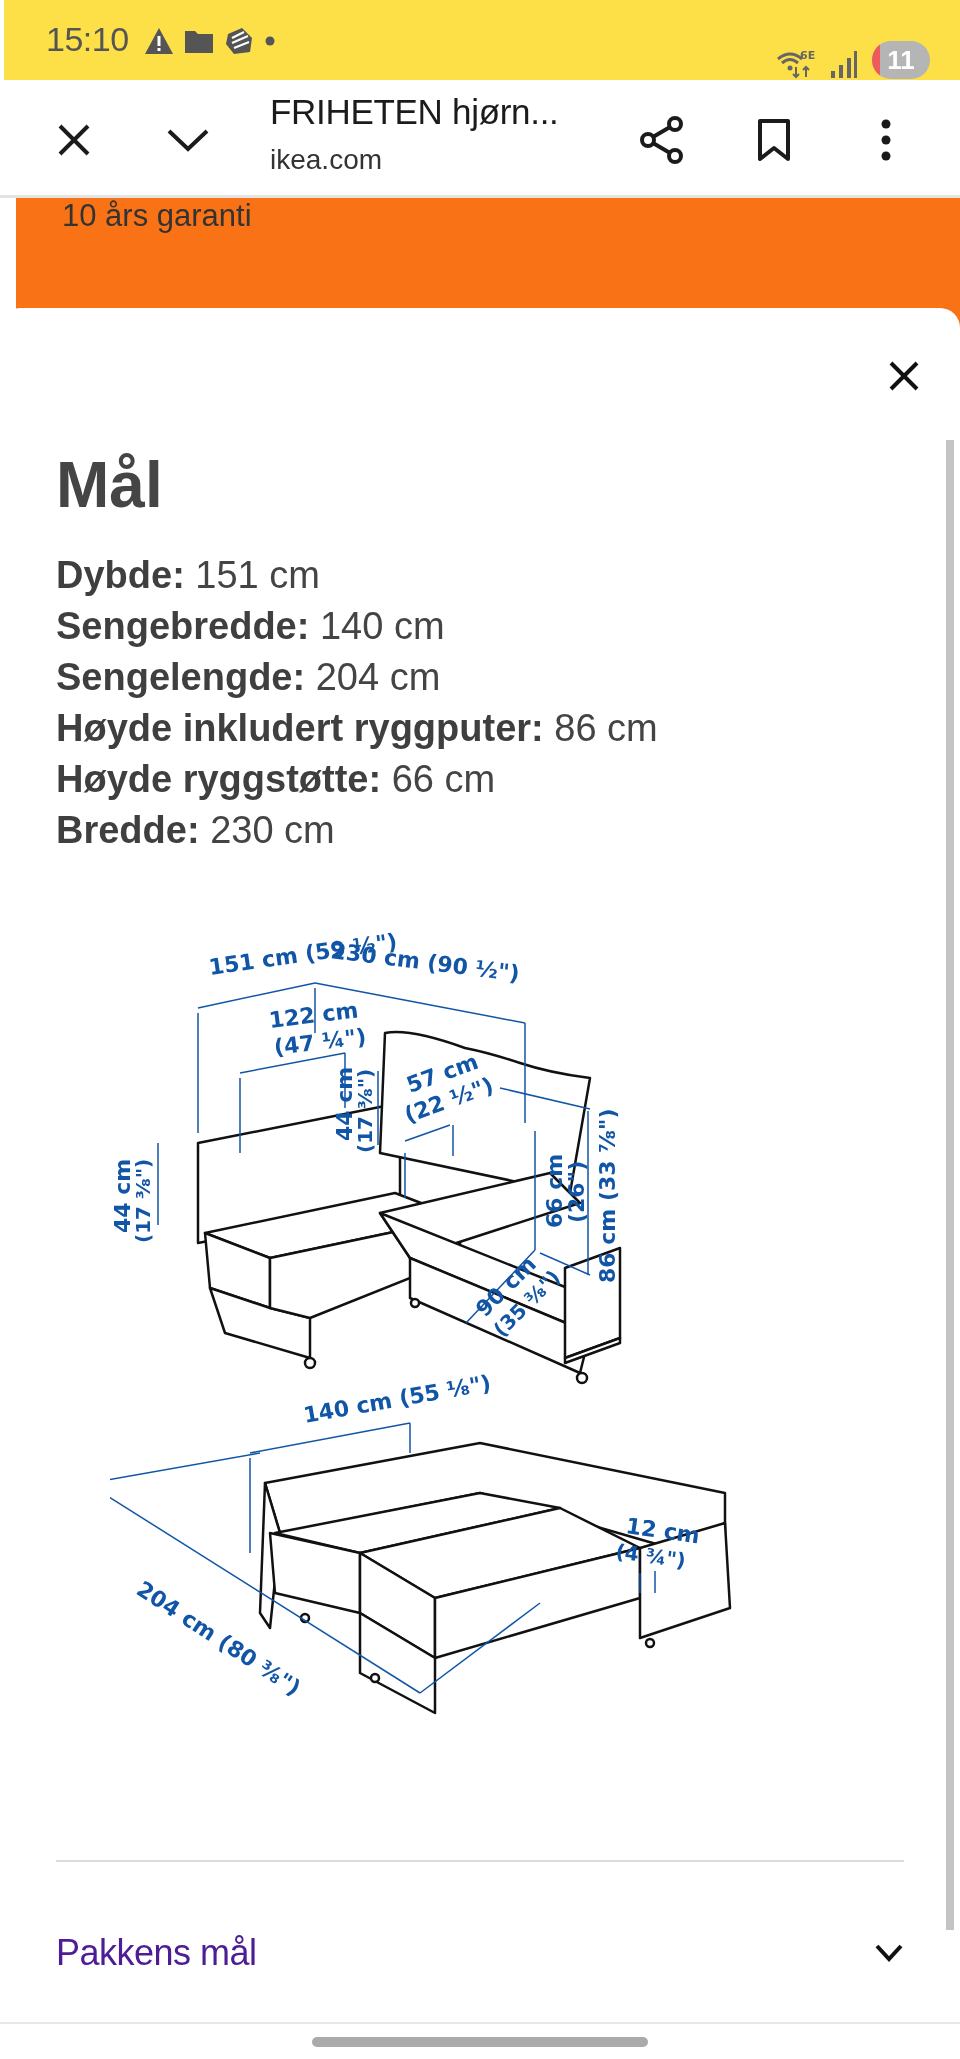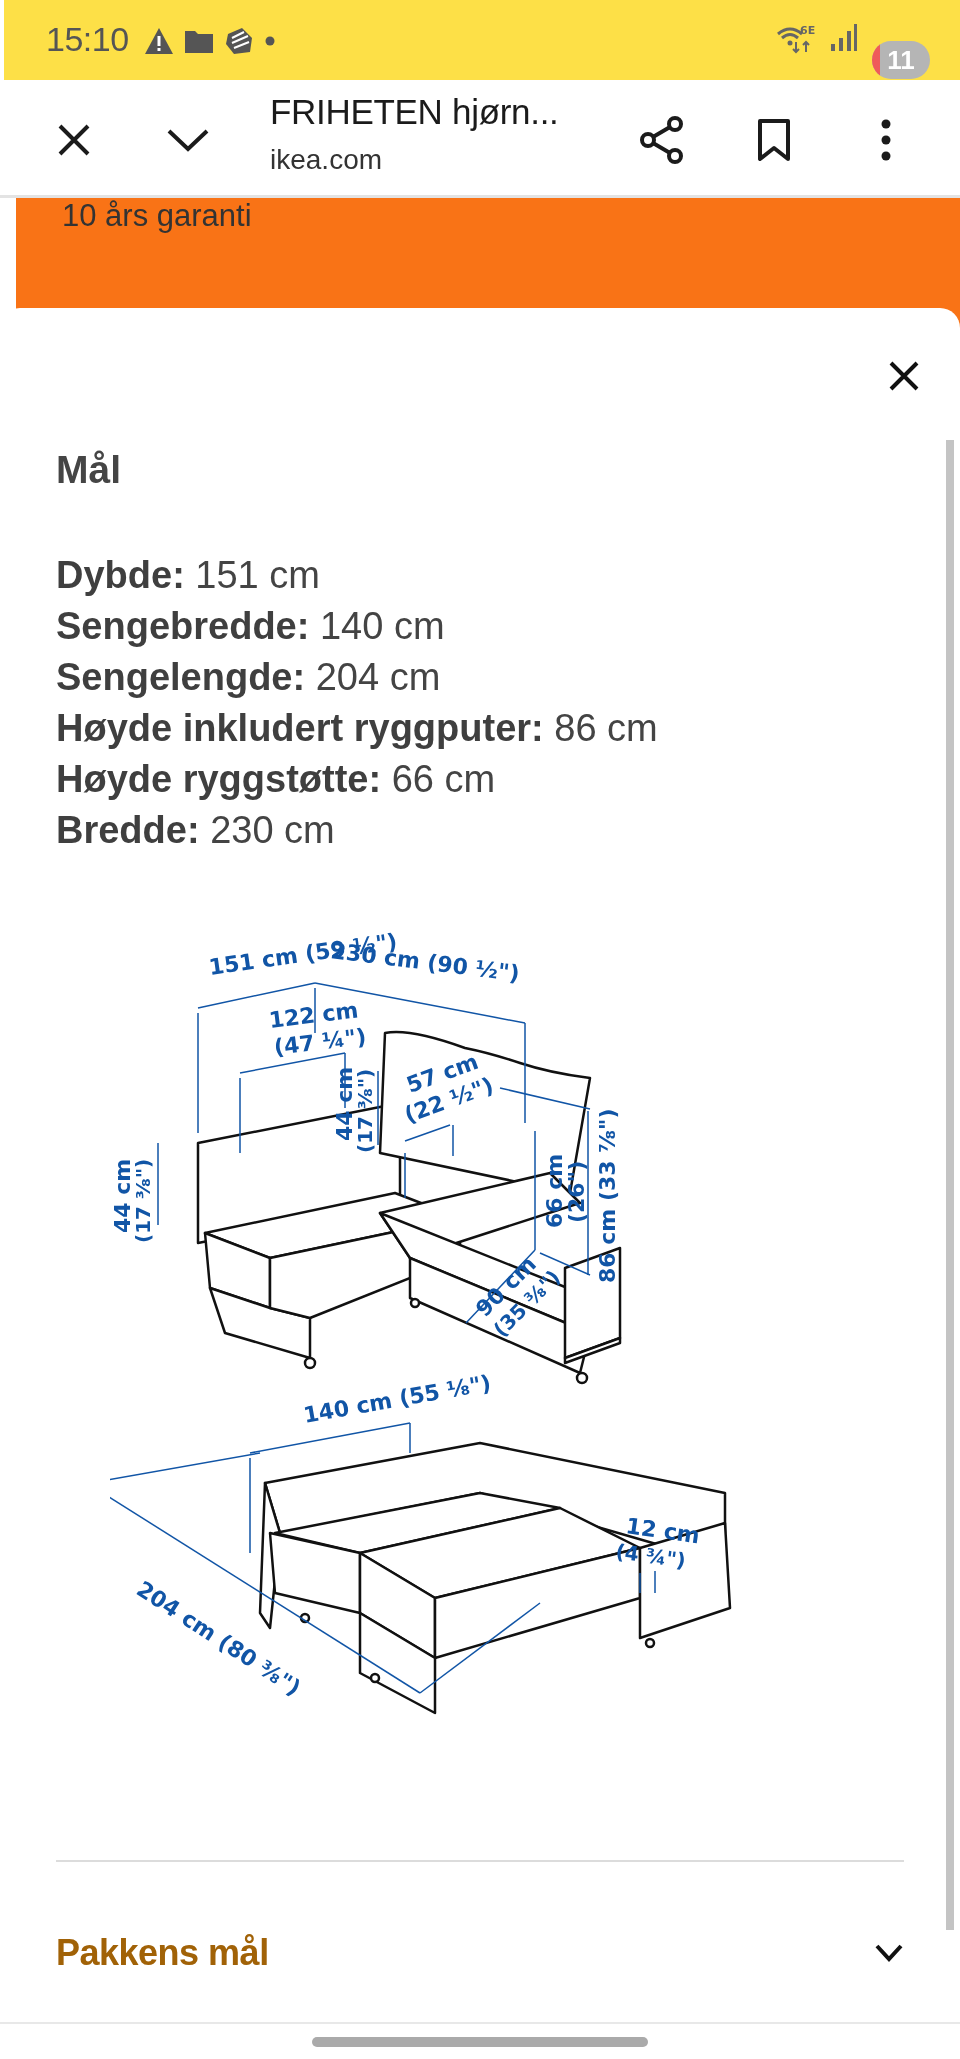--- a/index.html
+++ b/index.html
@@ -3,48 +3,48 @@
 <meta charset="utf-8">
 <style>
   * { box-sizing: border-box; margin: 0; padding: 0; }
   html, body { width: 960px; height: 2059px; overflow: hidden; background: #fff; }
   body { position: relative; font-family: "Liberation Sans", "DejaVu Sans", sans-serif; color: #111; }
 
   
   .statusbar { position: absolute; top: 0; left: 4px; width: 960px; height: 80px; background: #fde047; }
   .sb-time { position: absolute; left: 42px; top: 20px; font-size: 34px; color: #555; letter-spacing: -0.5px; }
   .sb-icons-left { position: absolute; left: 140px; top: 26px; display: flex; gap: 10px; align-items: center; }
-  .sb-icons-right { position: absolute; right: 34px; top: 22px; display: flex; gap: 14px; align-items: flex-start; }
+  .sb-icons-right { position: absolute; right: 34px; top: 22px; display: flex; gap: 14px; align-items: flex-end; }
   .battery { width: 58px; height: 38px; border-radius: 19px; background: #b5b5b5; position: relative; overflow: hidden; display: flex; align-items: center; justify-content: center; color: #fff; font-weight: bold; font-size: 26px; margin-top: 19px; }
   .battery::before { content: ""; position: absolute; left: 0; top: 0; bottom: 0; width: 8px; background: #ef5a5a; }
 
   
   .toolbar { position: absolute; top: 80px; left: 0; width: 960px; height: 118px; background: #fff; border-bottom: 3px solid #e3e3e3; padding-left: 11px; }
   .tb-btn { position: absolute; display: flex; align-items: center; justify-content: center; width: 64px; height: 64px; top: 28px; }
   .tb-title { position: absolute; left: 270px; top: 12px; font-size: 35px; color: #1b1b1b; letter-spacing: -0.3px; }
   .tb-url { position: absolute; left: 270px; top: 64px; font-size: 28px; color: #333; }
 
   
   .backdrop { position: absolute; top: 198px; left: 16px; width: 960px; height: 140px; background: #f97316; }
   .backdrop-text { position: absolute; left: 46px; top: 0px; font-size: 31px; color: #333; }
 
   
   .sheet { position: absolute; top: 308px; left: 0; width: 960px; height: 1720px; background: #fff; border-radius: 20px 20px 0 0; }
   .sheet-close { position: absolute; right: 30px; top: 42px; width: 52px; height: 52px; display: flex; align-items: center; justify-content: center; }
-  .sheet-title { position: absolute; left: 56px; top: 140px; font-size: 39px; font-weight: bold; color: #454545; }
+  .sheet-title { position: absolute; left: 56px; top: 140px; font-size: 64px; font-weight: bold; color: #454545; }
   .dims { position: absolute; left: 56px; top: 242px; }
   .dim-row { font-size: 38px; line-height: 51px; color: #444; white-space: nowrap; }
   .dim-row b { font-weight: bold; color: #3f3f3f; }
 
   .diagram { position: absolute; left: 110px; top: 605px; width: 780px; height: 870px; }
   .diagram text { font-family: "DejaVu Sans", sans-serif; font-weight: bold; fill: #1155a6; }
 
   .divider { position: absolute; left: 56px; top: 1552px; width: 848px; height: 2px; background: #dcdcdc; }
   .accordion { position: absolute; left: 56px; top: 1600px; width: 848px; height: 90px; display: flex; align-items: center; justify-content: space-between; }
-  .acc-label { font-size: 36px; font-weight: bold; color: #a16207; letter-spacing: -0.5px; }
+  .acc-label { font-size: 36px; font-weight: normal; color: #4c1d95; letter-spacing: -0.5px; }
 
   .scrollbar { position: absolute; right: 6px; top: 440px; width: 8px; height: 1490px; background: #c4c4c4; }
 
   .navbar { position: absolute; top: 2022px; left: 0; width: 960px; height: 37px; background: #fff; border-top: 2px solid #e8e8e8; }
   .nav-handle { position: absolute; left: 312px; top: 13px; width: 336px; height: 10px; border-radius: 5px; background: #aaaaaa; }
 </style>
 </head>
 <body>
 
 <div class="statusbar">

